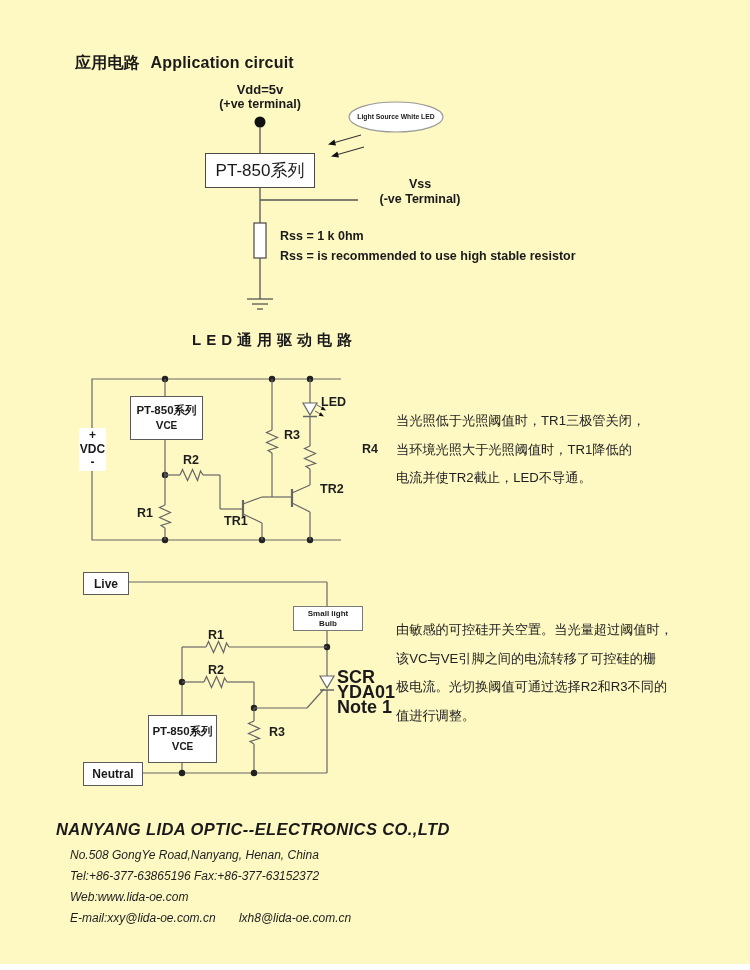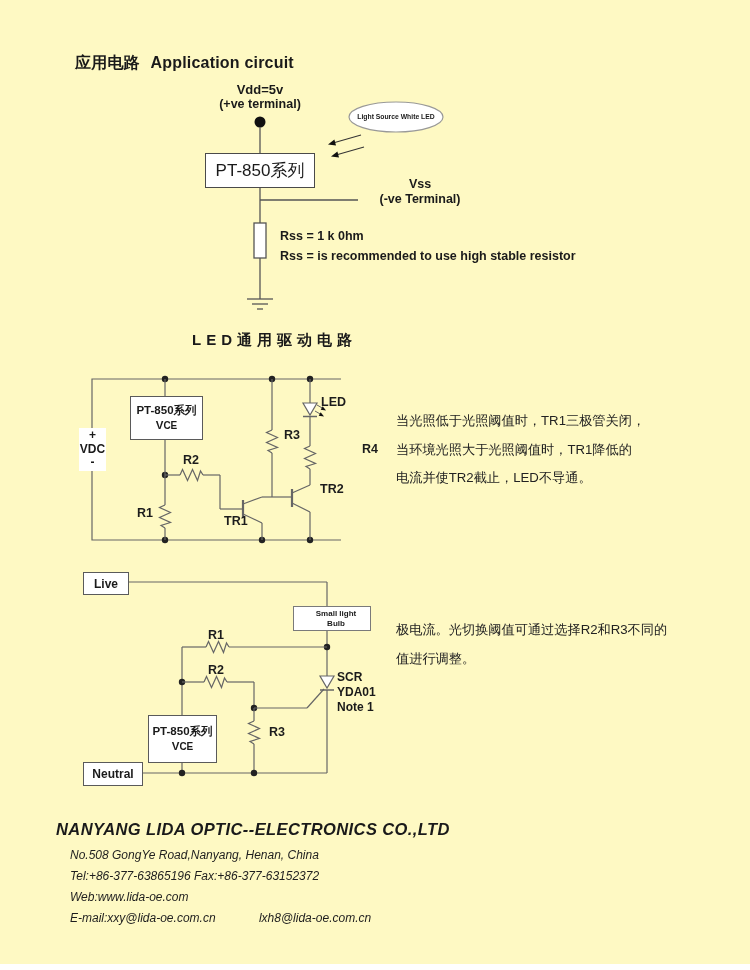--- a/index.html
+++ b/index.html
@@ -185,53 +185,55 @@
   <div class="desc" style="left:396px;top:407px;">
     <div>当光照低于光照阈值时，TR1三极管关闭，</div>
     <div>当环境光照大于光照阈值时，TR1降低的</div>
     <div>电流并使TR2截止，LED不导通。</div>
   </div>
 
   <div class="cbox box-io" style="left:83px;top:572px;width:44px;height:21px;">
     <div>Live</div>
   </div>
 
-  <div class="cbox box-bulb" style="left:293px;top:606px;width:68px;height:23px;padding-left:8px;">
+  <div class="cbox box-bulb" style="left:293px;top:606px;width:68px;height:23px;">
     <div>Small light</div>
     <div>Bulb</div>
   </div>
 
   <div class="clabel" style="left:208px;top:628px;">R1</div>
   <div class="clabel" style="left:208px;top:663px;">R2</div>
   <div class="clabel" style="left:269px;top:725px;">R3</div>
 
-  <div class="abs" style="left:337px;top:670px;font-size:12px;font-weight:600;line-height:15px;">
+  <div class="abs" style="left:337px;top:670px;font-size:18px;font-weight:600;line-height:15px;">
     <div>SCR</div>
     <div>YDA01</div>
     <div>Note 1</div>
   </div>
 
   <div class="cbox box-sm" style="left:148px;top:715px;width:67px;height:46px;">
     <div>PT-850系列</div>
     <div>
       <span>V</span><span class="sub">CE</span>
     </div>
   </div>
 
   <div class="cbox box-io" style="left:83px;top:762px;width:58px;height:22px;align-items:center;">
     <div>Neutral</div>
   </div>
 
   <div class="desc" style="left:396px;top:616px;">
+    <div>由敏感的可控硅开关空置。当光量超过阈值时，</div>
+    <div>该VC与VE引脚之间的电流转移了可控硅的栅</div>
     <div>极电流。光切换阈值可通过选择R2和R3不同的</div>
     <div>值进行调整。</div>
   </div>
 
   <div class="abs footer-company" style="left:56px;top:820px;">NANYANG LIDA OPTIC--ELECTRONICS CO.,LTD</div>
   <div class="abs footer-line" style="left:70px;top:848px;">No.508 GongYe Road,Nanyang, Henan, China</div>
   <div class="abs footer-line" style="left:70px;top:869px;">Tel:+86-377-63865196 Fax:+86-377-63152372</div>
   <div class="abs footer-line" style="left:70px;top:890px;">Web:www.lida-oe.com</div>
   <div class="abs footer-line" style="left:70px;top:911px;">
     <span>E-mail:xxy@lida-oe.com.cn</span>
-    <span style="margin-left:40px;">lxh8@lida-oe.com.cn</span>
+    <span style="margin-left:20px;">lxh8@lida-oe.com.cn</span>
   </div>
 
 </div>
 
 </body></html>

